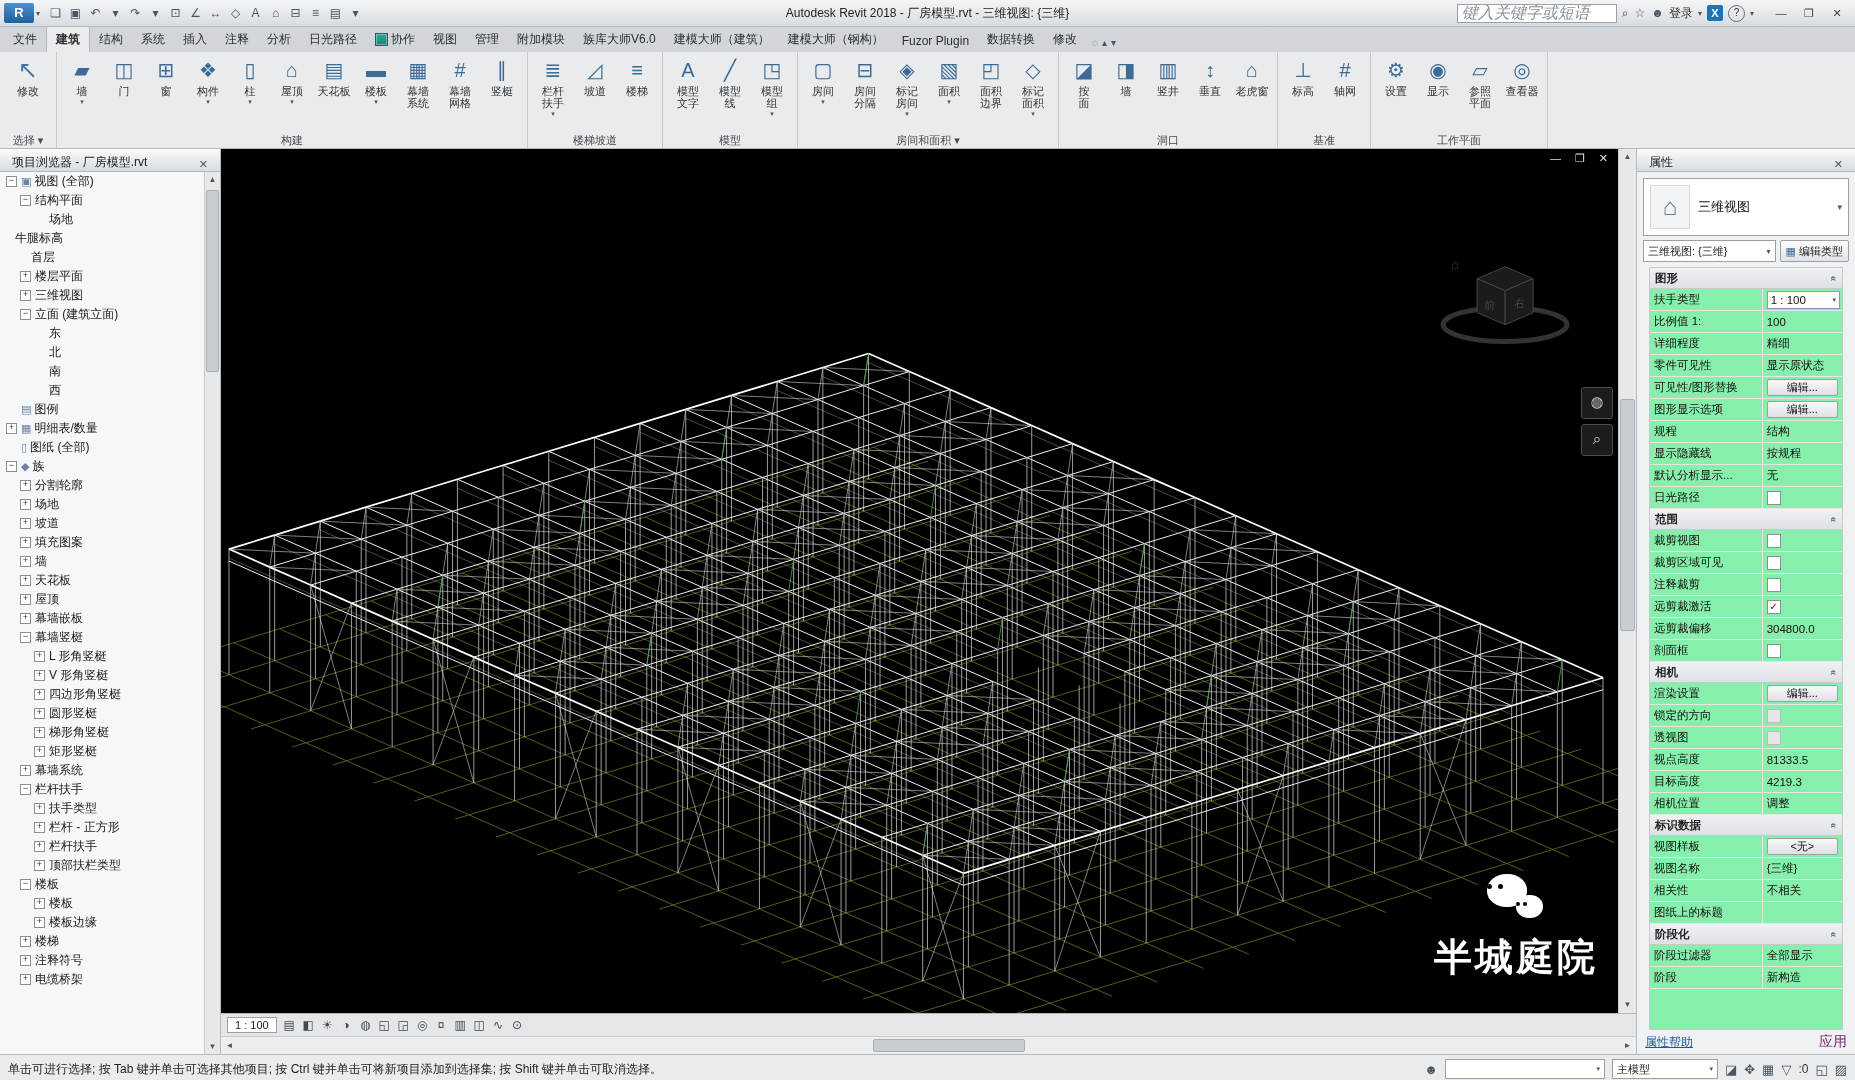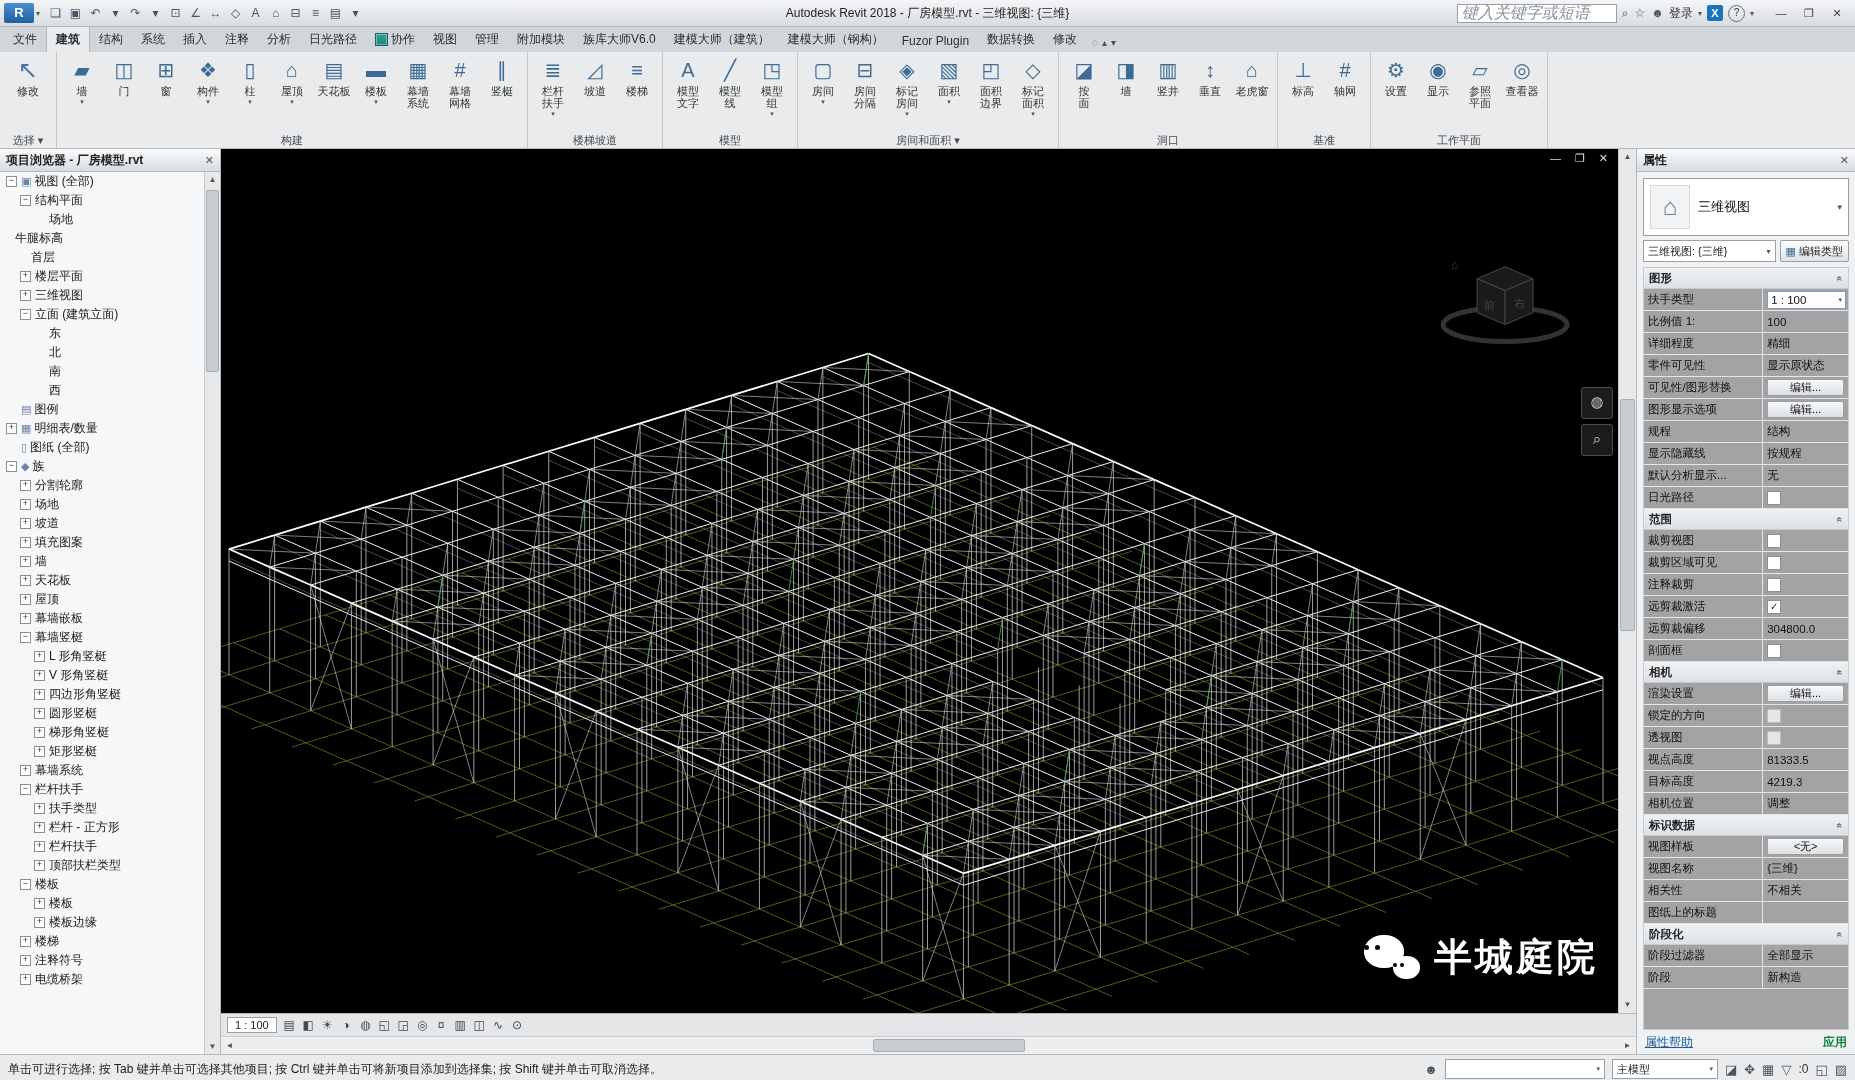--- a/index.html
+++ b/index.html
@@ -51,21 +51,21 @@
   .rbtn.wide .ricon{font-size:24px;color:#46749e;}
   .rlabel{font-size:11px;color:#333;text-align:center;white-space:pre-line;line-height:12px;margin-top:2px;}
   .rarrow{font-size:7px;color:#555;margin-top:1px;}
   .glabel{height:16px;text-align:center;font-size:11px;color:#454a4f;line-height:16px;white-space:nowrap;}
 
   
   #main{height:905px;display:flex;flex:0 0 auto;}
 
   
   .phead{height:22px;background:linear-gradient(#fafbfc,#d7dce1);border-bottom:1px solid #b4b9be;
-    display:flex;align-items:center;padding:0 6px;font-size:12px;color:#222;flex:0 0 auto;font-weight:bold;}
+    display:flex;align-items:flex-end;padding:0 12px;font-size:12px;color:#222;flex:0 0 auto;}
   .phead .px{margin-left:auto;color:#555;font-size:11px;}
 
   
   #browser{width:220px;background:#f1f2f4;border-right:1px solid #b4b9be;display:flex;flex-direction:column;flex:0 0 auto;}
   #treewrap{flex:1;position:relative;overflow:hidden;background:#f6f7f8;}
   #tree{position:absolute;left:0;top:0;right:15px;bottom:0;overflow:hidden;}
   .titem{height:19px;display:flex;align-items:center;font-size:12px;color:#1a1a1a;white-space:nowrap;}
   .tbox{flex:0 0 auto;width:9px;height:9px;border:1px solid #8a8f94;background:#fff;font-size:9px;
     line-height:7px;text-align:center;margin-right:4px;color:#333;}
   .tbox.hid{visibility:hidden;}
@@ -90,21 +90,21 @@
   .gr{stroke:#43a047;stroke-width:1;opacity:.85;}
   .vcring{fill:none;stroke:#333333;stroke-width:5;}
   .vcface{fill:#1b1b1b;stroke:#474747;stroke-width:1;}
   .vctext{fill:#5c4040;font-size:11px;}
   .vchome{fill:#3c3c3c;font-size:13px;}
   #vwinctl{position:absolute;top:3px;right:10px;display:flex;gap:14px;color:#e0e0e0;font-size:11px;}
   .vw{cursor:default;}
   #navbar{position:absolute;right:5px;top:238px;display:flex;flex-direction:column;gap:5px;}
   .navbtn{width:30px;height:30px;background:#1c1c1c;border:1px solid#4d4d4d;border:1px solid #4d4d4d;
     border-radius:3px;color:#c8c8c8;font-size:15px;text-align:center;line-height:28px;}
-  #watermark{position:absolute;right:20px;bottom:30px;display:flex;align-items:center;gap:12px;}
+  #watermark{position:absolute;right:20px;bottom:30px;display:flex;align-items:center;gap:12px;flex-direction:column;}
   .wc-icon{position:relative;width:58px;height:46px;}
   .wc-icon .b1{position:absolute;left:0;top:0;width:40px;height:33px;background:#fff;border-radius:48%;}
   .wc-icon .b1::before,.wc-icon .b1::after{content:"";position:absolute;top:10px;width:5px;height:5px;
     background:#000;border-radius:50%;}
   .wc-icon .b1::before{left:11px;}　.wc-icon .b1::after{left:24px;}
   .wc-icon .b2{position:absolute;right:2px;bottom:2px;width:27px;height:23px;background:#fff;border-radius:48%;}
   .wc-icon .b2::before,.wc-icon .b2::after{content:"";position:absolute;top:7px;width:4px;height:4px;
     background:#000;border-radius:50%;}
   .wc-icon .b2::before{left:7px;}　.wc-icon .b2::after{left:16px;}
   #wmtext{font-size:38px;font-weight:bold;color:#fff;letter-spacing:3px;white-space:nowrap;}
@@ -130,39 +130,39 @@
     line-height:42px;font-size:24px;color:#6a7a8a;}
   .typename{font-size:13px;color:#111;}
   .typedd{margin-left:auto;font-size:9px;color:#555;}
   .selrow{margin:0 6px 5px;display:flex;gap:4px;flex:0 0 auto;}
   .selcombo{flex:1;height:20px;background:#fff;border:1px solid #9aa0a6;display:flex;align-items:center;
     padding:0 4px;font-size:11px;overflow:hidden;white-space:nowrap;}
   .selcombo .dd{margin-left:auto;font-size:8px;color:#555;}
   .editbtn{height:20px;display:flex;align-items:center;gap:3px;padding:0 5px;
     background:linear-gradient(#fdfdfd,#dfe3e7);border:1px solid #9aa0a6;font-size:11px;border-radius:2px;}
   .ebi{color:#3d6b95;font-size:11px;}
-  #pgrid{flex:1;margin:0 6px;border:1px solid #c6cacd;background:#a3a3a3;overflow:hidden;font-size:11.5px;}
+  #pgrid{flex:1;margin:0 12px;border:1px solid #c6cacd;background:#86efac;overflow:hidden;font-size:11.5px;}
   .sechead{height:20px;background:linear-gradient(#eff2f4,#dde1e5);border-bottom:1px solid #c6cacd;
     display:flex;align-items:center;padding:0 5px;font-weight:bold;color:#222;}
   .chev{margin-left:auto;display:inline-block;transform:rotate(90deg);color:#5a6470;font-size:10px;}
   .prow{height:21px;display:flex;border-bottom:1px solid #e4e7e9;}
   .plabel{width:54%;padding:3px 4px 0;color:#111;border-right:1px solid #e4e7e9;overflow:hidden;white-space:nowrap;}
   .pval{flex:1;padding:0 2px;display:flex;align-items:center;overflow:hidden;white-space:nowrap;color:#111;}
   .pval{padding-left:4px;}
   .pcombo{flex:1;display:flex;align-items:center;border:1px solid #7f9db9;background:#fff;
     padding:0 3px;height:16px;}
   .pcombo .dd{margin-left:auto;font-size:7px;color:#555;}
   .pbtn{flex:1;text-align:center;background:linear-gradient(#f7f8f9,#dde1e5);border:1px solid #9aa0a6;
     font-size:11px;line-height:15px;border-radius:2px;margin-right:2px;}
   .pcheck{width:12px;height:12px;border:1px solid #8a9097;background:#fff;font-size:10px;line-height:11px;
     text-align:center;color:#222;}
   .pcheck.dis{background:#e3e5e7;border-color:#b8bdc2;}
   .pfoot{height:24px;display:flex;align-items:center;padding:0 8px;flex:0 0 auto;}
   .phelp{color:#1b5a9e;text-decoration:underline;font-size:12px;}
-  .applybtn{margin-left:auto;color:#15803d;font-size:12px;font-weight:bold;}
+  .applybtn{margin-left:auto;color:#701a75;font-size:14px;}
   .spacer{flex:1;}
 
   
   #statusbar{height:28px;background:#e9ebed;border-top:1px solid #b4b9be;display:flex;align-items:center;
     padding:0 8px;gap:8px;font-size:12px;color:#222;flex:0 0 auto;}
   .sb-hint{white-space:nowrap;overflow:hidden;}
   #sb-right{display:flex;align-items:center;gap:7px;}
   .sbicon{color:#4a5560;font-size:13px;}
   .sbcombo{height:18px;background:#fff;border:1px solid #9aa0a6;display:flex;align-items:center;
     padding:0 4px;font-size:11px;min-width:96px;}

